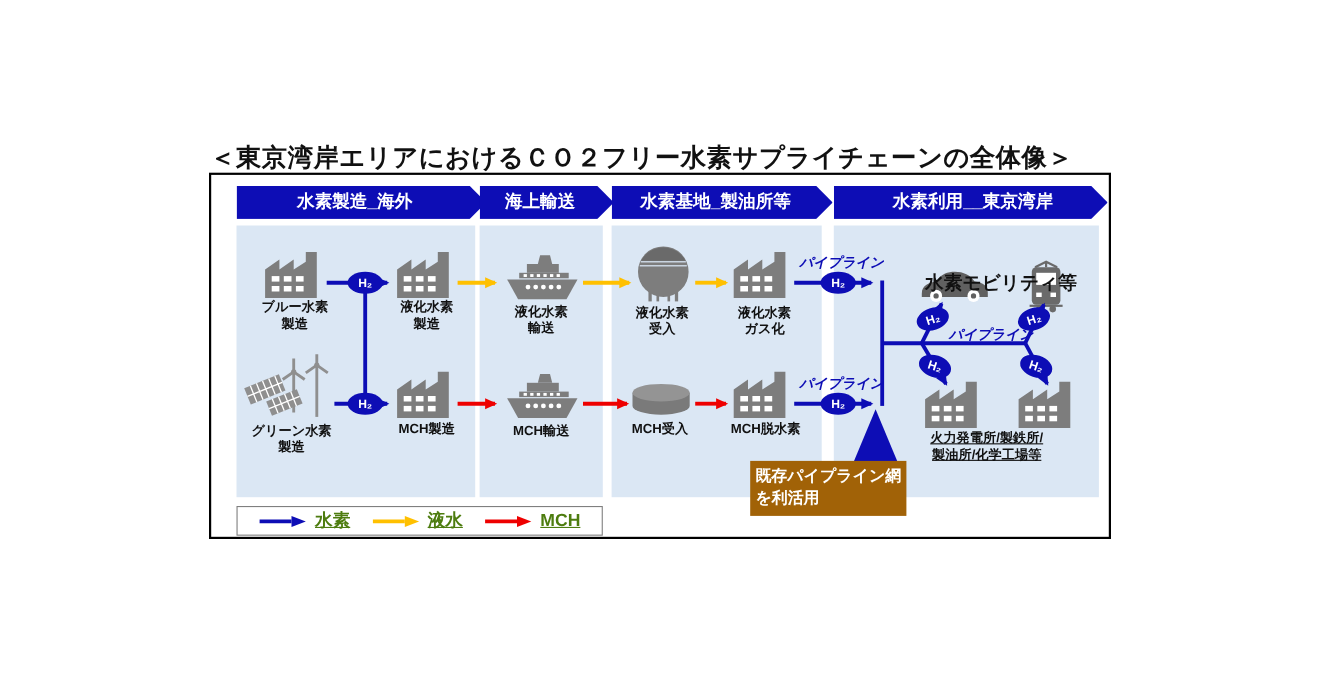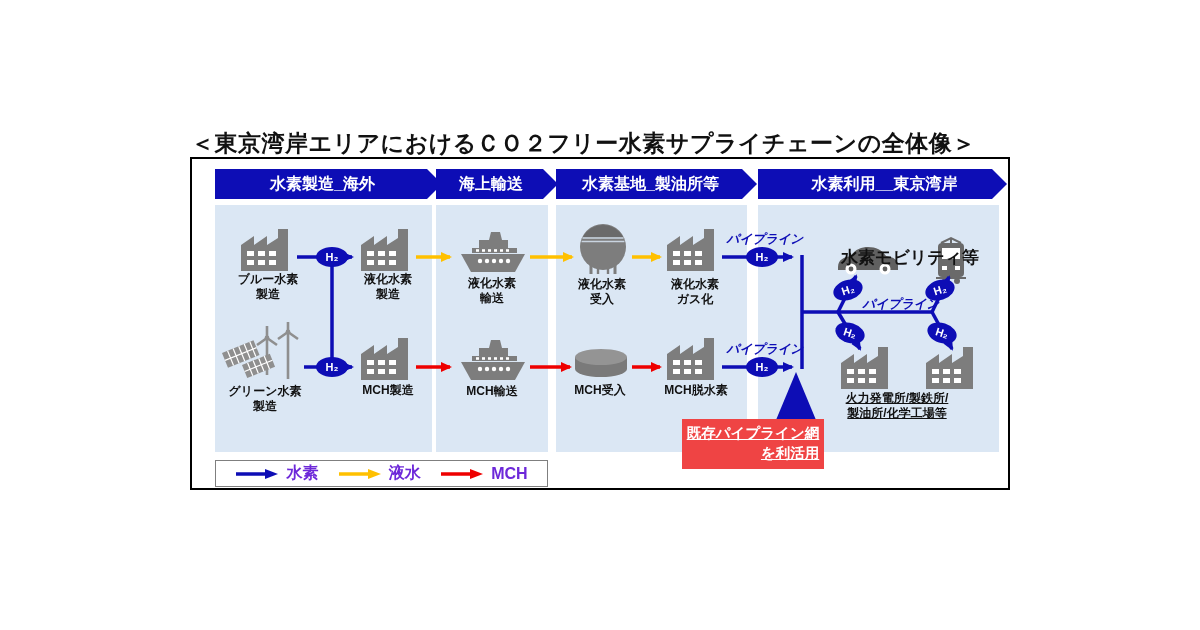--- a/index.html
+++ b/index.html
@@ -50,36 +50,36 @@
   #lb-lgas    { left:454px; top:118px; width:98px; }
   #lb-mchrecv { left:358px; top:224px; width:100px;text-align:center; }
   #lb-mchdehy { left:448px; top:224px; width:112px; }
   #lb-mob     { left:632px; top:55px;  width:172px; font-size:17px;margin-top:34px; }
   #lb-ind     { left:598px; top:232px; width:214px;text-decoration:underline; }
   #pl1 { left:532px; top:72px;  width:82px; }
   #pl2 { left:532px; top:182px; width:82px; }
   #pl3 { left:668px; top:137px; width:82px; }
   .callout {
     position:absolute; left:490px; top:260px; width:142px; height:50px;
-    background:#ef4444; color:#fff; font-weight:bold; font-size:14.5px;
-    text-align:right; white-space:pre-line; line-height:1.35;
-    display:flex; align-items:center; justify-content:center;text-decoration:underline;
+    background:#a16207; color:#fff; font-weight:bold; font-size:14.5px;
+    text-align:left; white-space:pre-line; line-height:1.35;
+    display:flex; align-items:center; justify-content:center;
   }
   .callout-tri {
     position:absolute; left:584px; top:213px; width:0; height:0;
     border-left:20px solid transparent; border-right:20px solid transparent;
     border-bottom:48px solid #0d0db5;
   }
   .legend {
     position:absolute; left:23px; top:301px; width:333px; height:27px;
     background:#fff; border:1.5px solid #7f7f7f; box-sizing:border-box;
     display:flex; align-items:center; justify-content:space-evenly;
   }
   .legend .item { display:flex; align-items:center; gap:7px; }
-  .legend .item span { font-size:16px; font-weight:bold; color:#6d28d9; }
+  .legend .item span { font-size:16px; font-weight:bold; color:#4d7c0f;text-decoration:underline; }
 </style>
 </head>
 <body>
 
 <div class="title">＜東京湾岸エリアにおけるＣＯ２フリー水素サプライチェーンの全体像＞</div>
 
 <div class="frame">
 
   <div class="hdr hdr1">水素製造_海外</div>
   <div class="hdr hdr2">海上輸送</div>

